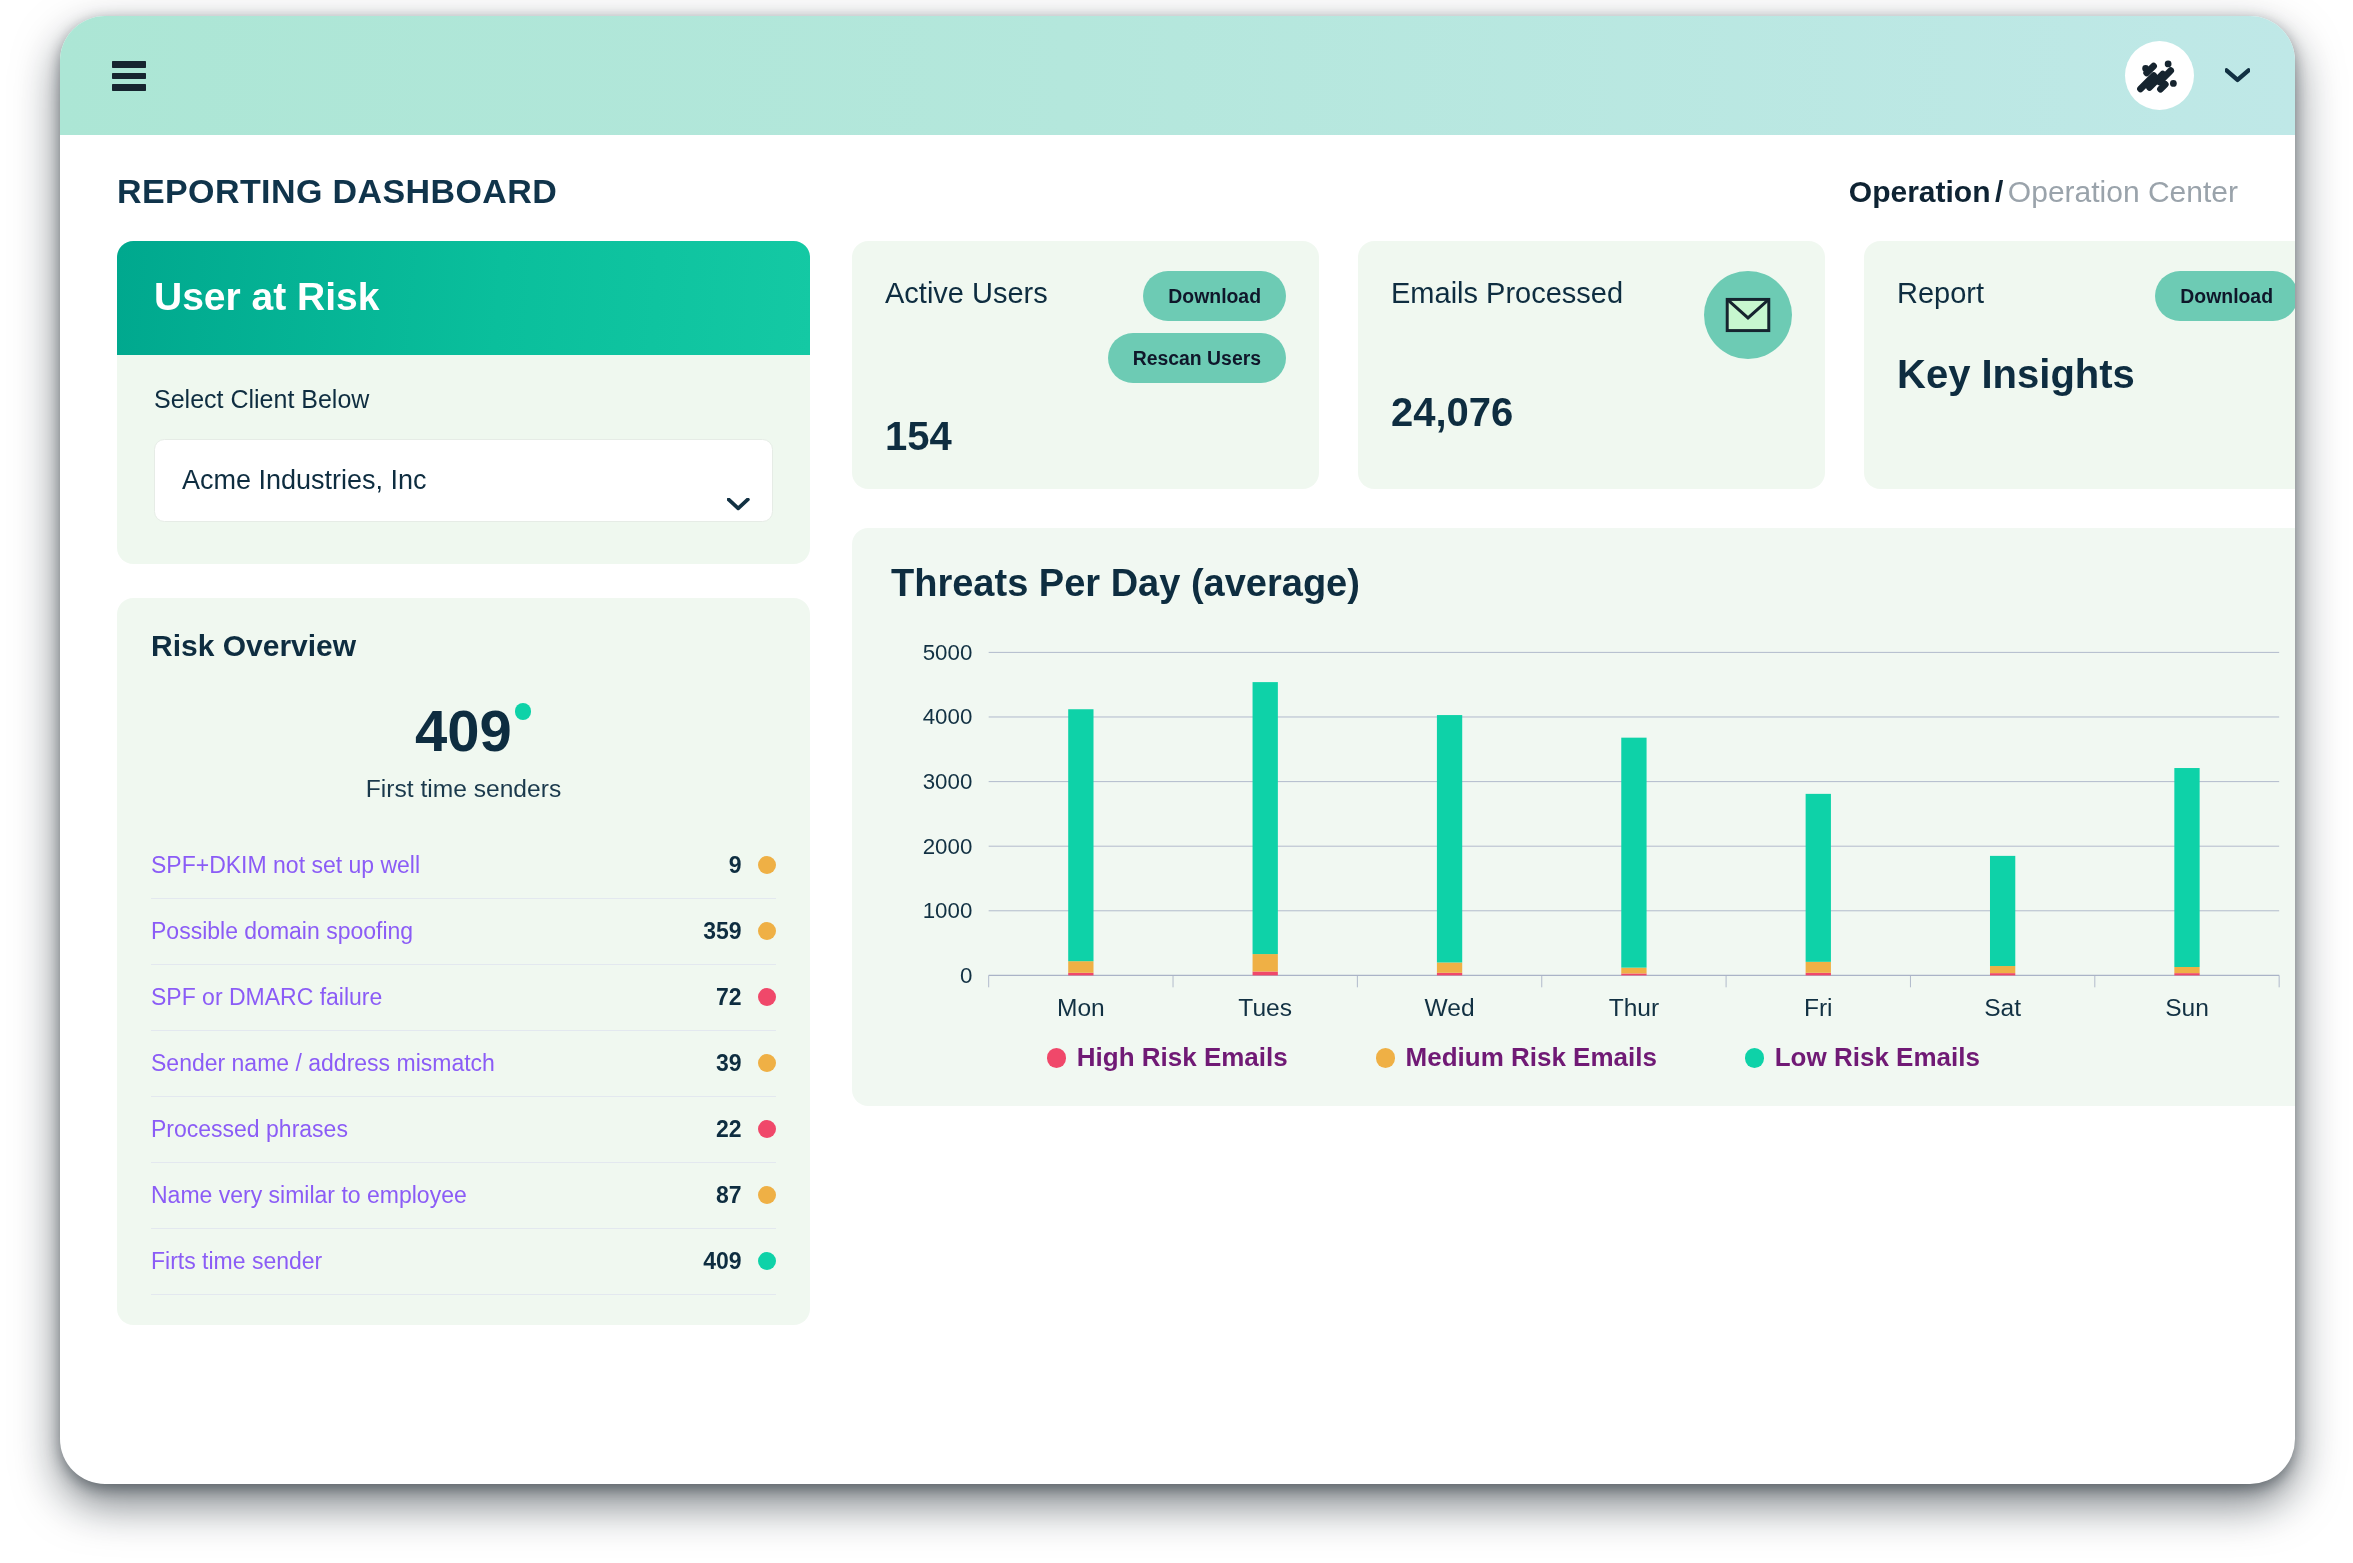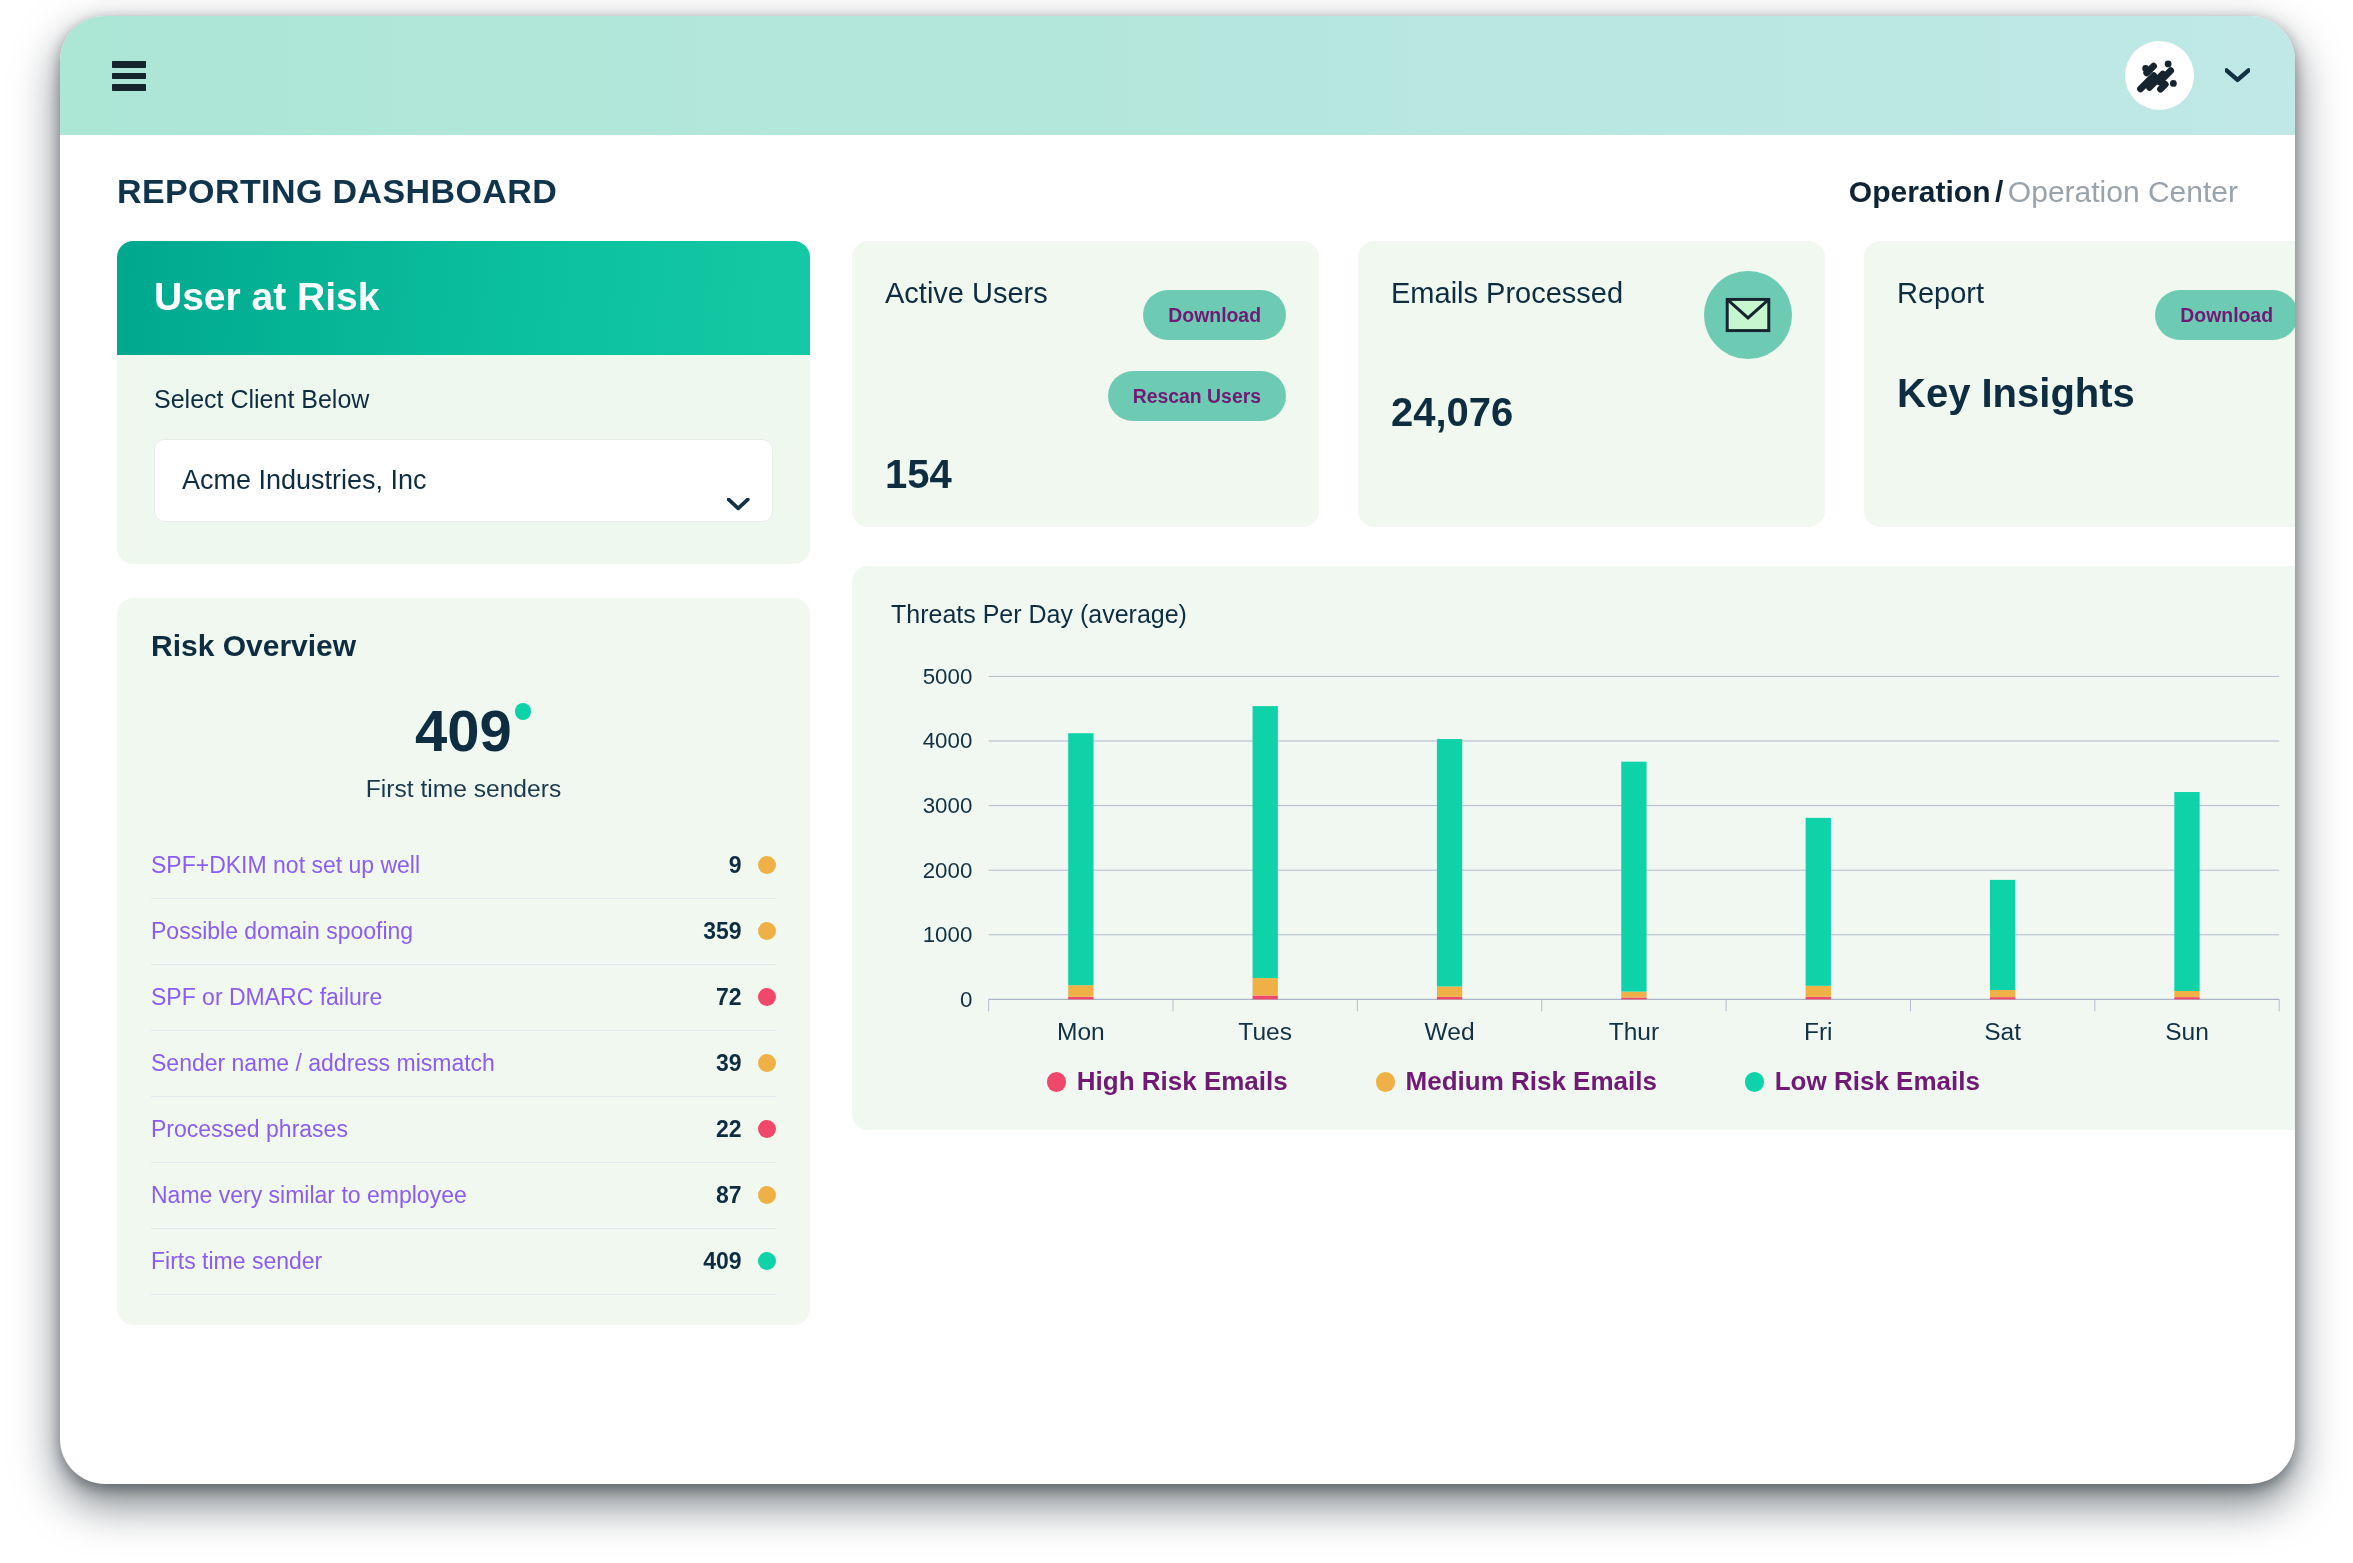--- a/index.html
+++ b/index.html
@@ -120,39 +120,39 @@
     background:#f0f8f0;
     border-radius: 16.4px;
     padding: 30px 33px;
     min-height: 224px;
     position:relative;
   }
   .card-toprow { display:flex; align-items:flex-start; justify-content:space-between; }
   .card-label { font-size: 29px; color:#0e2d40; padding-top: 6px; }
   .card-value { font-size: 40px; font-weight:600; color:#0e2d40; margin-top: 31px; }
   .pill {
-    background:#6dcbb4; color:#701a75; border-radius: 744px;
+    background:#6dcbb4; color:#0f172a; border-radius: 744px;
     font-size: 19.4px; font-weight:700;
     padding: 13.4px 25px; white-space: nowrap;
-    display:inline-block; text-align:left; cursor:pointer;margin-top:19px;
+    display:inline-block; text-align:left; cursor:pointer;
   }
   .pill-stack { display:flex; flex-direction:column; align-items:flex-end; gap: 12px; }
   .mail-circle {
     width: 88px; height: 88px; border-radius:50%;
     background:#6dcbb4; display:flex; align-items:center; justify-content:center;
   }
 
   
   .chart-card {
     margin-top: 39px;
     background:#f1f8f2;
     border-radius: 16.4px;
     padding: 34px 39px 33px 39px;
   }
-  .chart-title { font-size: 25px; color:#0e2d40; font-weight:400; }
+  .chart-title { font-size: 38px; color:#0e2d40; font-weight:700; }
   .plot-wrap { margin-top: 34px; position:relative; }
   .legend { display:flex; gap: 88px; margin-top: 16.4px; padding-left: 156px; }
   .legend-item { display:flex; align-items:center; gap: 10.4px; }
   .legend-dot { width: 19.4px; height:19.4px; border-radius:50%; }
   .legend-label { font-size: 26px; color:#701a75;font-weight:bold; }
 
   svg { display:block; }
   .ytick { font-size: 30px; fill:#123143; font-family:"Liberation Sans", sans-serif; }
   .xtick { font-size: 33px; fill:#123143; font-family:"Liberation Sans", sans-serif; }
 </style>

